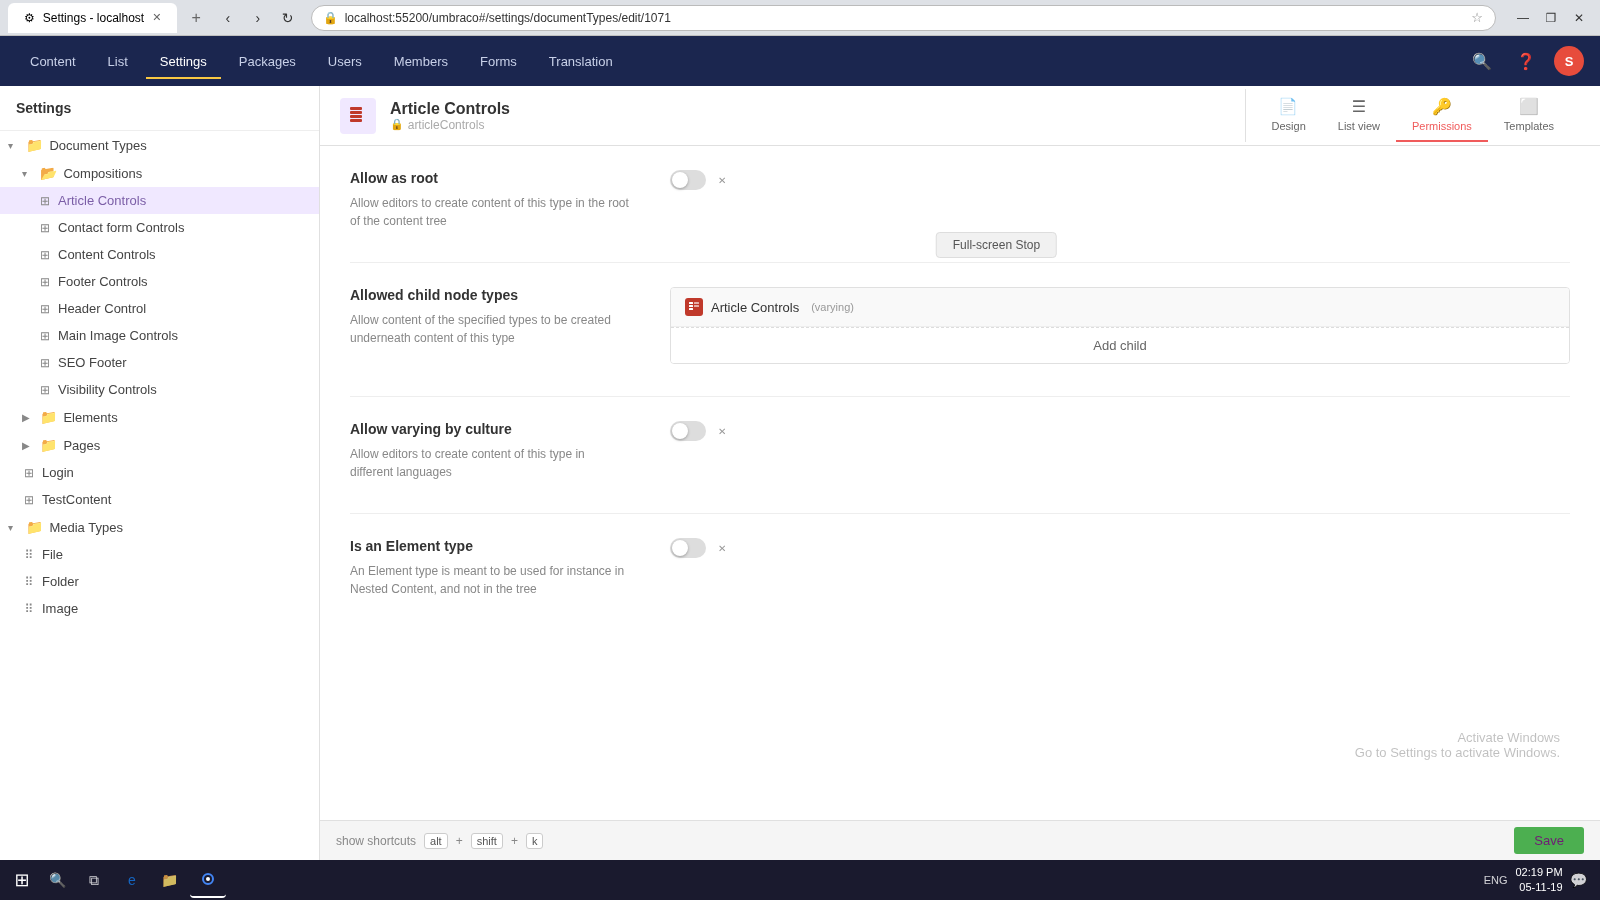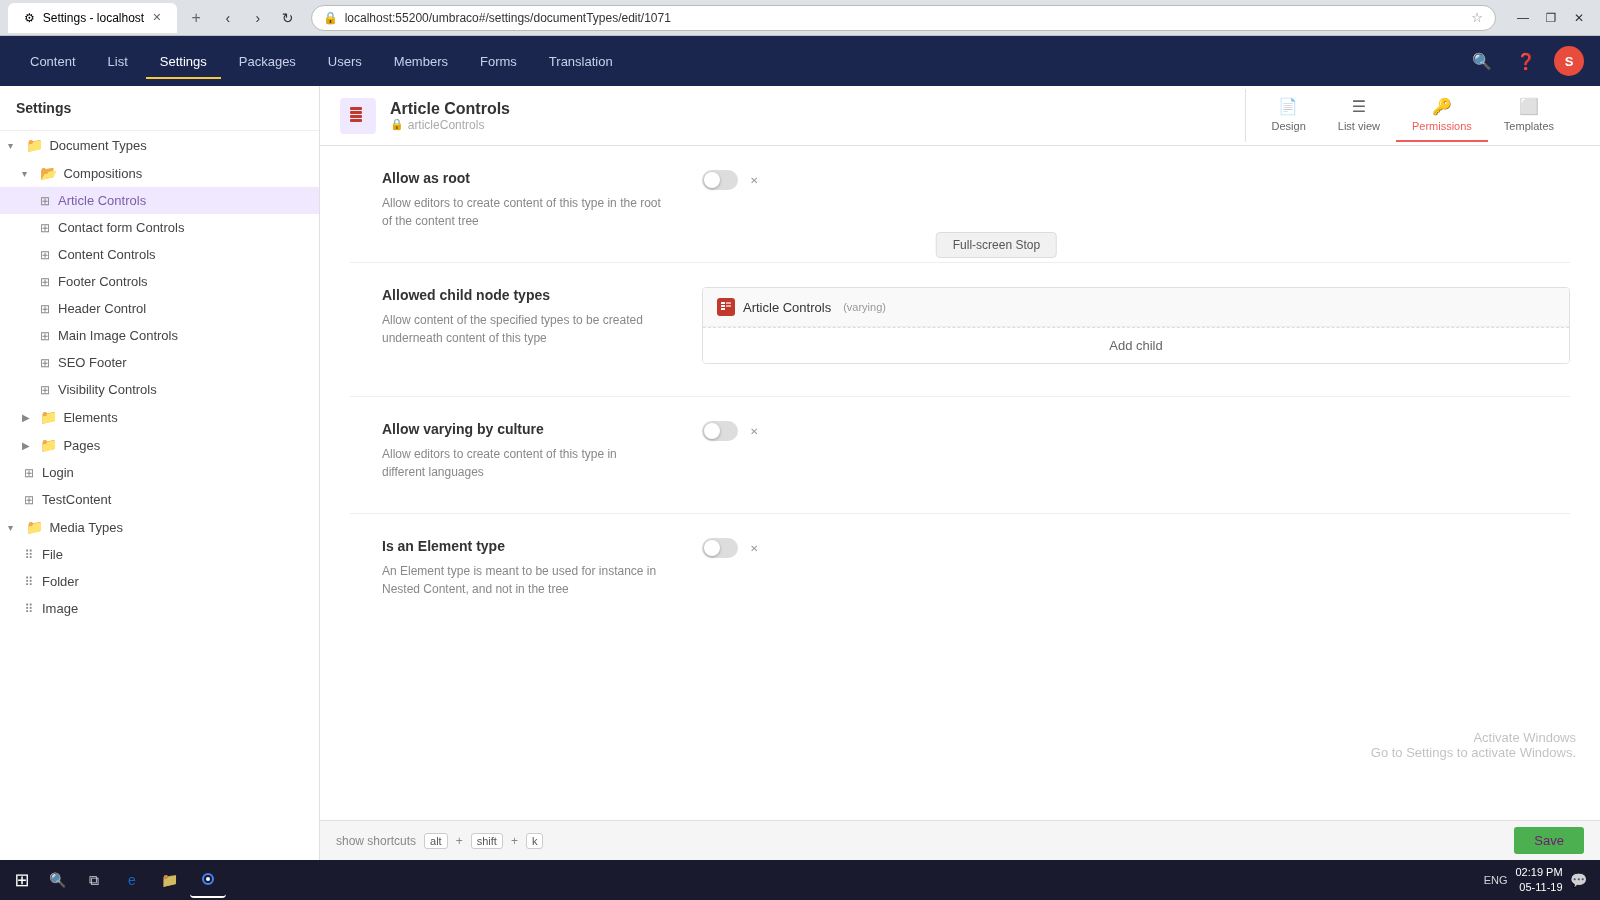--- a/index.html
+++ b/index.html
@@ -176,21 +176,20 @@
       overflow-y: auto;
       background: white;
       padding: 24px 30px;
     }
 
     
     .permission-section {
       margin-bottom: 32px;
       display: flex;
       gap: 40px;
-      margin-left: 32px;
     }
     .permission-left {
       flex: 0 0 280px;
     }
     .permission-title {
       font-size: 14px;
       font-weight: 600;
       color: #333;
       margin-bottom: 8px;
     }
@@ -319,21 +318,21 @@
       border-radius: 3px;
       font-size: 13px;
       cursor: pointer;
       font-weight: 500;
     }
 
     
     .win-watermark {
       position: absolute;
       bottom: 60px;
-      right: 24px;
+      right: 40px;
       text-align: right;
       color: rgba(0,0,0,0.25);
       font-size: 13px;
       pointer-events: none;
     }
 
     
     .fullscreen-banner {
       position: absolute;
       top: 86px;

